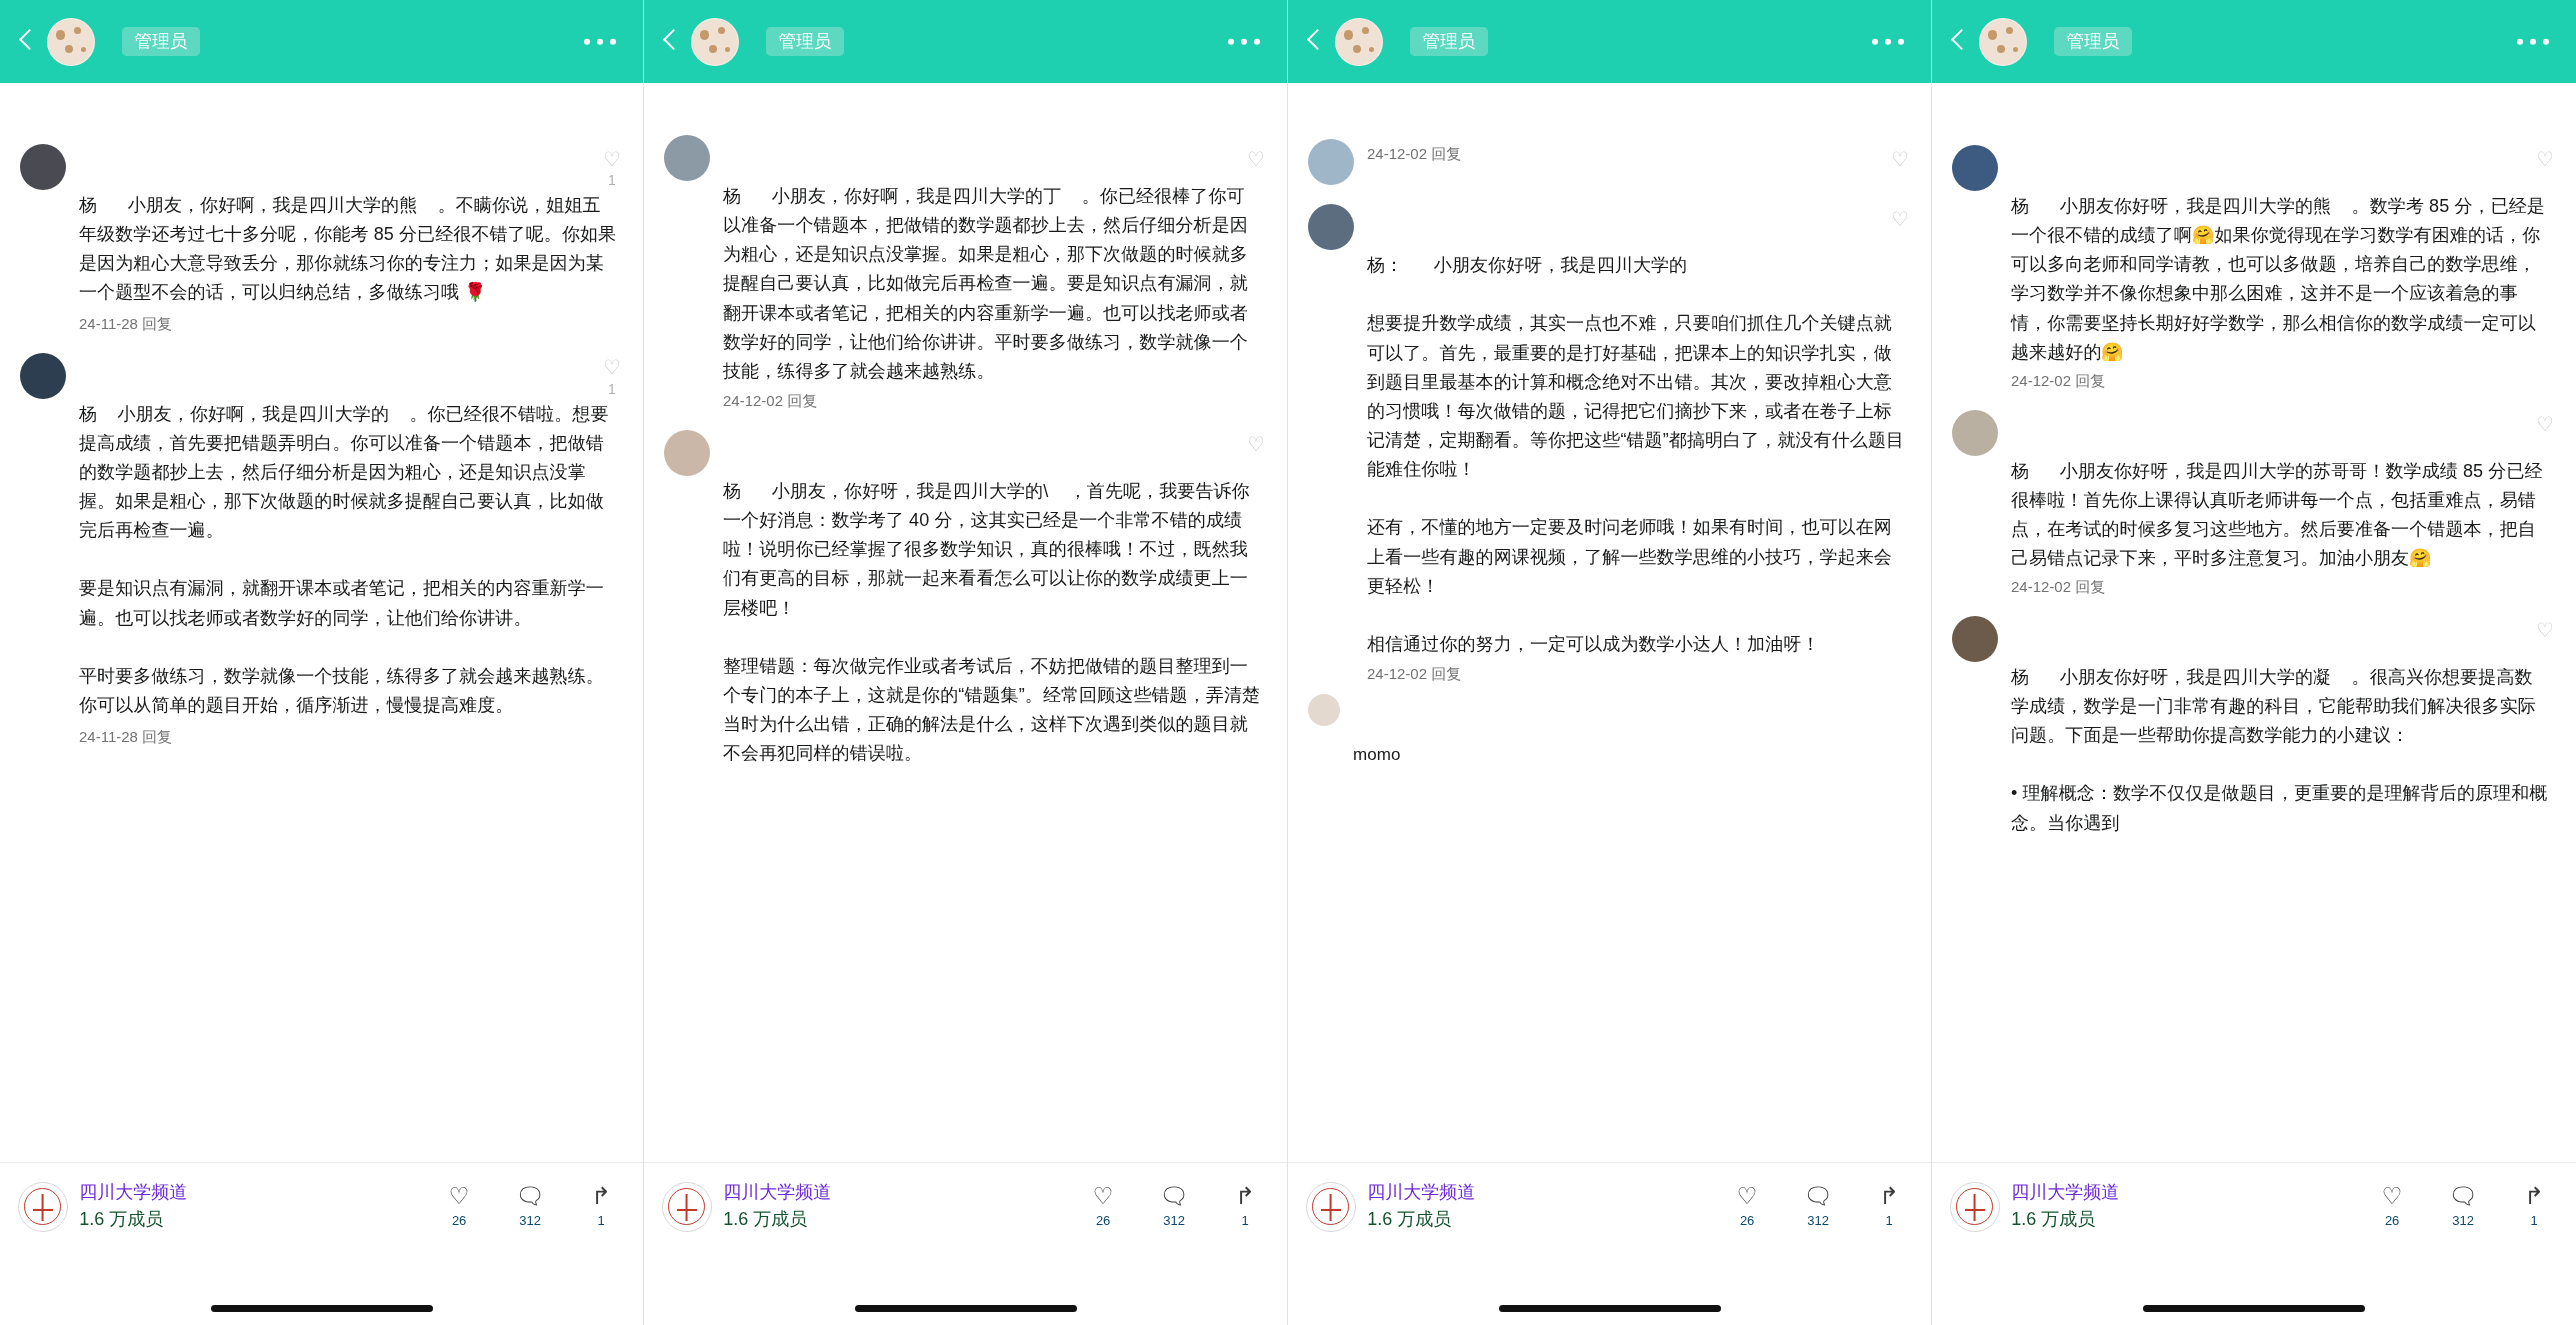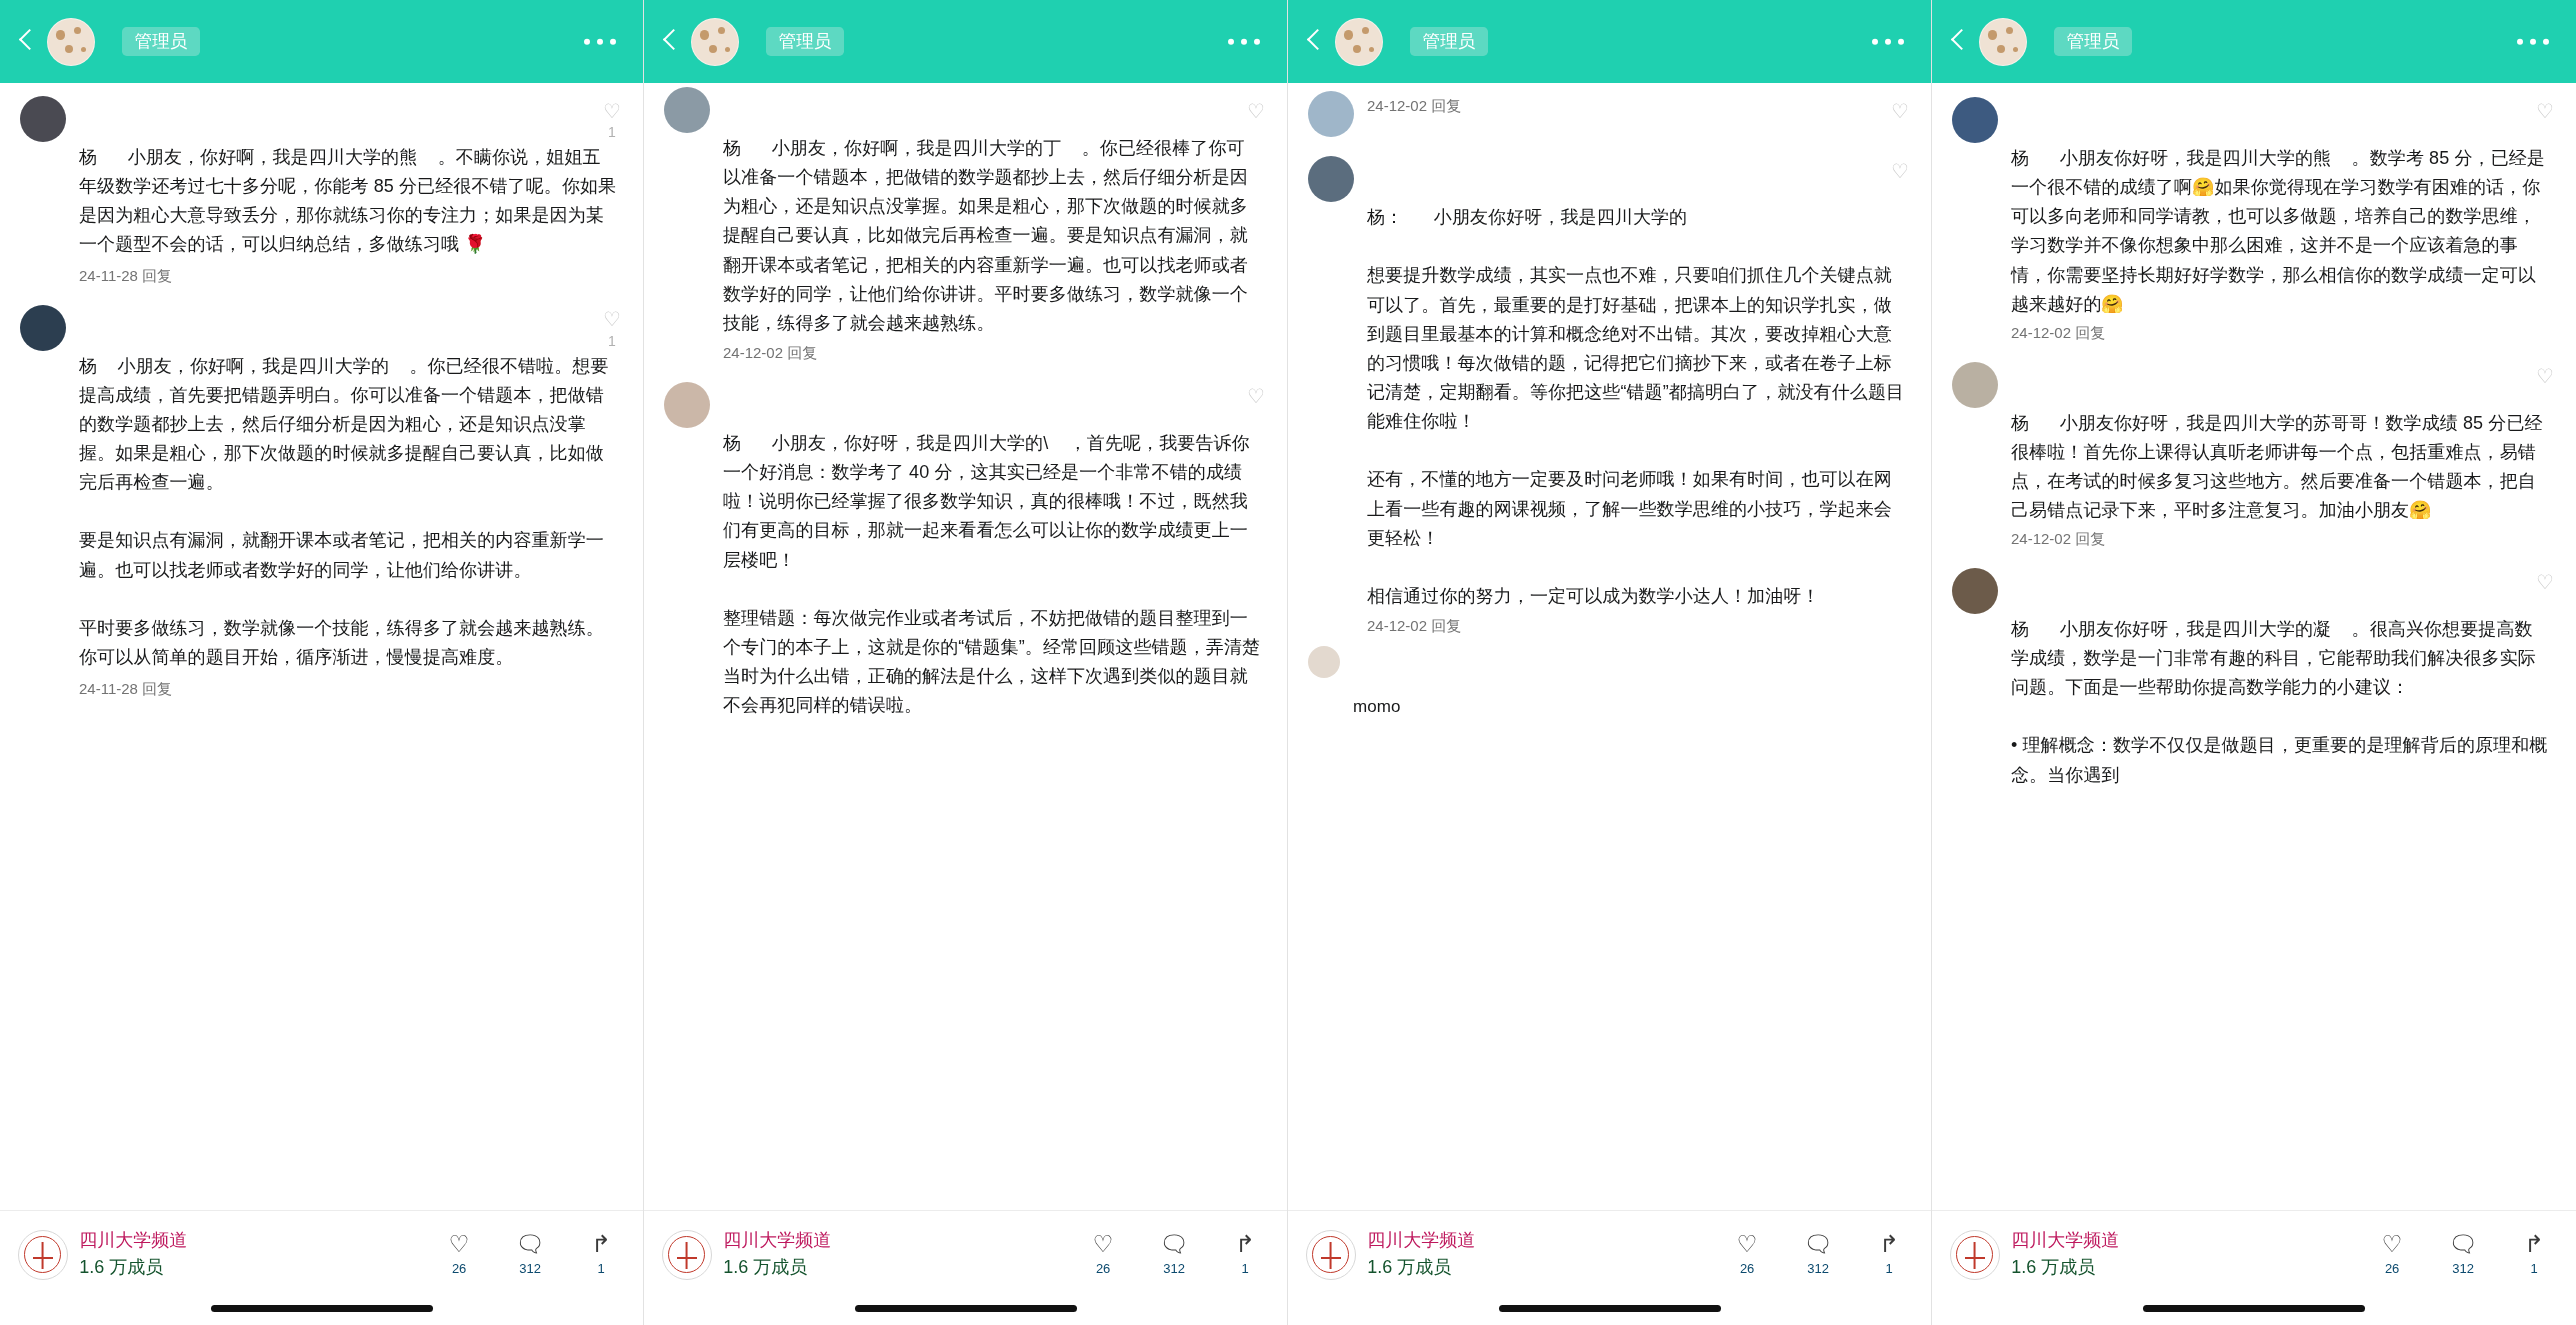--- a/index.html
+++ b/index.html
@@ -21,20 +21,21 @@
   .screen {
     width: 644px;
     height: 1325px;
     position: relative;
     background: #ffffff;
     border-right: 1.8px solid #e2e2e2;
     box-sizing: border-box;
     overflow: hidden;
     display: flex;
     flex-direction: column;
+    gap: 48px;
   }
   .screen:last-child { border-right: none; }
 
   
   .topbar {
     height: 83px;
     background: #1fd0b0;
     display: flex;
     align-items: center;
     padding: 0 15px;
@@ -211,21 +212,21 @@
     left: 50%;
     top: 26px;
     width: 20px;
     height: 2.9px;
     background: #c0392b;
     transform: translateX(-50%);
   }
   .channel-info { flex: 1 1 auto; min-width: 0; }
   .channel-name {
     font-size: 18px;
-    color: #be185d;
+    color: #6d28d9;
     line-height: 1.2;
   }
   .channel-members {
     font-size: 18px;
     color: #14532d;
     margin-top: 4.1px;
   }
   .actions {
     display: flex;
     align-items: center;

